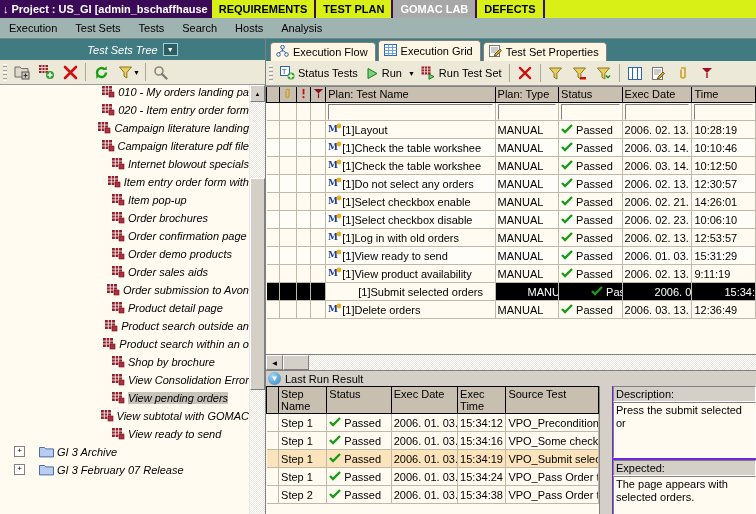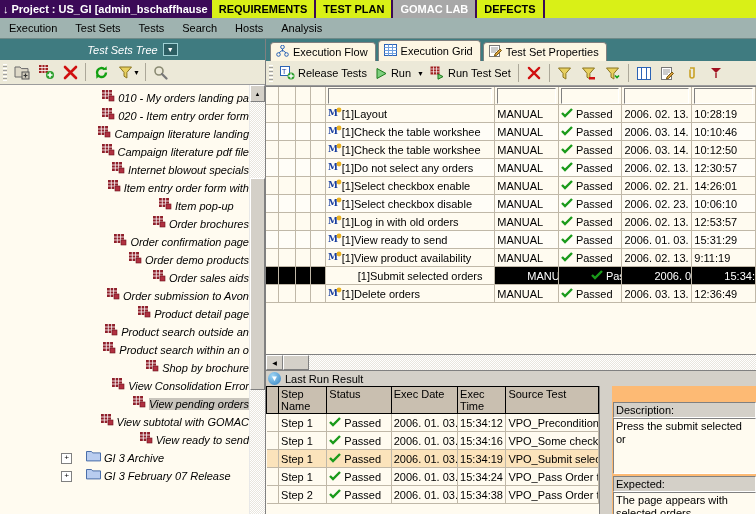--- a/index.html
+++ b/index.html
@@ -40,21 +40,21 @@
   .toolbar{height:24px;background:#ece9d8;border-bottom:1px solid #9c9c9c;
     display:flex;align-items:center;padding-left:2px;}
   .grip{width:4px;height:17px;margin:0 3px 0 1px;
     background:repeating-linear-gradient(to bottom,#fff 0 1px,#ece9d8 1px 2px,#a0a0a0 2px 3px,#ece9d8 3px 4px);}
   .tbtn{width:24px;height:21px;display:flex;align-items:center;justify-content:center;}
   .tsep{width:1px;height:18px;background:#aca899;margin:0 3px;}
   .tcaret{font-size:7px;margin-left:-4px;margin-right:2px;color:#000;}
 
   .treewrap{flex:1;display:flex;background:#fffbf0;overflow:hidden;position:relative;}
   .tree{flex:1;overflow:hidden;position:relative;background:#fffbf0;padding-top:1px;}
-  .tnode{height:18px;display:flex;align-items:flex-end;white-space:nowrap;font-size:11px;margin-left:47px;}
+  .tnode{height:18px;display:flex;align-items:flex-start;white-space:nowrap;font-size:11px;}
   .dots{display:inline-block;height:18px;width:14px;
     background-image:radial-gradient(#909090 0.5px,transparent 0.6px);
     background-size:2px 2px;background-position:0 8px;background-repeat:repeat-x;}
   .vline{display:inline-block;width:14px;height:18px;
     background-image:radial-gradient(#909090 0.5px,transparent 0.6px);
     background-size:2px 2px;background-position:6px 0;background-repeat:repeat-y;}
   .plus{width:9px;height:9px;border:1px solid #808080;background:#fff;color:#000;
     font-size:8px;line-height:7px;text-align:center;margin-right:0px;display:inline-block;}
   .tlabel{margin-left:3px;}
   .tlabel.sel{background:#c8c4bc;}
@@ -108,21 +108,21 @@
   .hthumb{background:#d4d0c8;border:1px solid;border-color:#fff #808080 #808080 #fff;}
 
   
   .lrr{height:144px;display:flex;flex-direction:column;background:#d4d0c8;border-top:1px solid #808080;}
   .lrr-head{height:15px;background:#d4d0c8;display:flex;align-items:center;padding-left:2px;font-size:11px;}
   .lrr-head .dbl{width:13px;height:13px;border-radius:50%;background:radial-gradient(circle at 35% 30%,#9fd6f5,#2f7fc0);
     color:#fff;font-size:8px;display:flex;align-items:center;justify-content:center;margin-right:4px;}
   .lrr-body{flex:1;display:flex;overflow:hidden;}
   .lrr-grid{flex:1;overflow:hidden;background:#fffbf0;border-top:1px solid #000;}
   .lrr-vs{width:12px;background:#d4d0c8;border-left:1px solid #808080;}
-  .lrr-right{width:143px;display:flex;flex-direction:column;background:#fdba74;padding:16px 0 0 1px;}
+  .lrr-right{width:143px;display:flex;flex-direction:column;background:#6d28d9;padding:0 0 0 1px;}
   .fieldgrp{margin-bottom:2px;}
   .fieldlbl{background:#d4d0c8;border:1px solid;border-color:#808080 #fff #fff #808080;
     font-size:11px;padding:0 2px;height:14px;line-height:14px;}
   .fieldbox{background:#fffbf0;border:1px solid;border-color:#808080 #fff #fff #808080;
     font-size:11px;padding:1px 2px;overflow:hidden;line-height:13px;}
   tr.hl td{background:#fbe3bb;}
 </style>
 </head>
 <body>
 
@@ -513,21 +513,21 @@
         <div class="grip"></div>
         <div class="gt-item">
           <span class="gi">
             <svg width="15" height="14" viewBox="0 0 15 14">
                 <rect x="0.5" y="0.5" width="9" height="9" fill="#fff" stroke="#2b63b5"></rect>
                 <text x="2" y="7.5" font-size="7" fill="#1a3fa0" font-family="DejaVu Sans">T</text>
                 <circle cx="11" cy="10" r="3.5" fill="#2fa02f"></circle>
                 <path d="M11 7.5v5M8.5 10h5" stroke="#fff" stroke-width="1.4"></path>
               </svg>
           </span>
-          <span>Release Tests</span>
+          <span>Status Tests</span>
         </div>
         <div class="gt-item">
           <span class="gi">
             <svg width="13" height="13" viewBox="0 0 13 13">
                 <path d="M2 1.5l9 5-9 5z" fill="#7ed07e" stroke="#1a7a1a"></path>
               </svg>
           </span>
           <span>Run</span>
         </div>
         <span class="tcaret" style="margin-left:2px">▼</span>
@@ -600,20 +600,45 @@
                 <col style="width:16px">
                 <col style="width:14px">
                 <col style="width:14px">
               <col style="width:160px">
                 <col style="width:60px">
                 <col style="width:60px">
                 <col style="width:66px">
                 <col style="width:60px">
             </colgroup>
             <thead>
+              <tr>
+                <th class="f"></th>
+                <th>
+                  <svg width="11" height="11" viewBox="0 0 14 14">
+                      <path d="M5 2h4v8a2 2 0 0 1-4 0V3.5" fill="none" stroke="#c9a227" stroke-width="1.8"></path>
+                    </svg>
+                </th>
+                <th>
+                  <svg width="9" height="11" viewBox="0 0 9 12">
+                      <path d="M4.5 1v6" stroke="#c01010" stroke-width="2"></path>
+                      <circle cx="4.5" cy="10" r="1.2" fill="#c01010"></circle>
+                    </svg>
+                </th>
+                <th>
+                  <svg width="11" height="11" viewBox="0 0 12 12">
+                      <path d="M1 1h10l-5 5z" fill="#8a1020"></path>
+                      <path d="M6 6v5" stroke="#8a1020" stroke-width="1.3"></path>
+                    </svg>
+                </th>
+                <th>Plan: Test Name</th>
+                <th>Plan: Type</th>
+                <th>Status</th>
+                <th>Exec Date</th>
+                <th>Time</th>
+              </tr>
               <tr class="filtrow">
                 <td></td>
                 <td></td>
                 <td></td>
                 <td></td>
                 <td>
                     <div class="filtbox"></div>
                   </td>
                 <td>
                     <div class="filtbox"></div>

